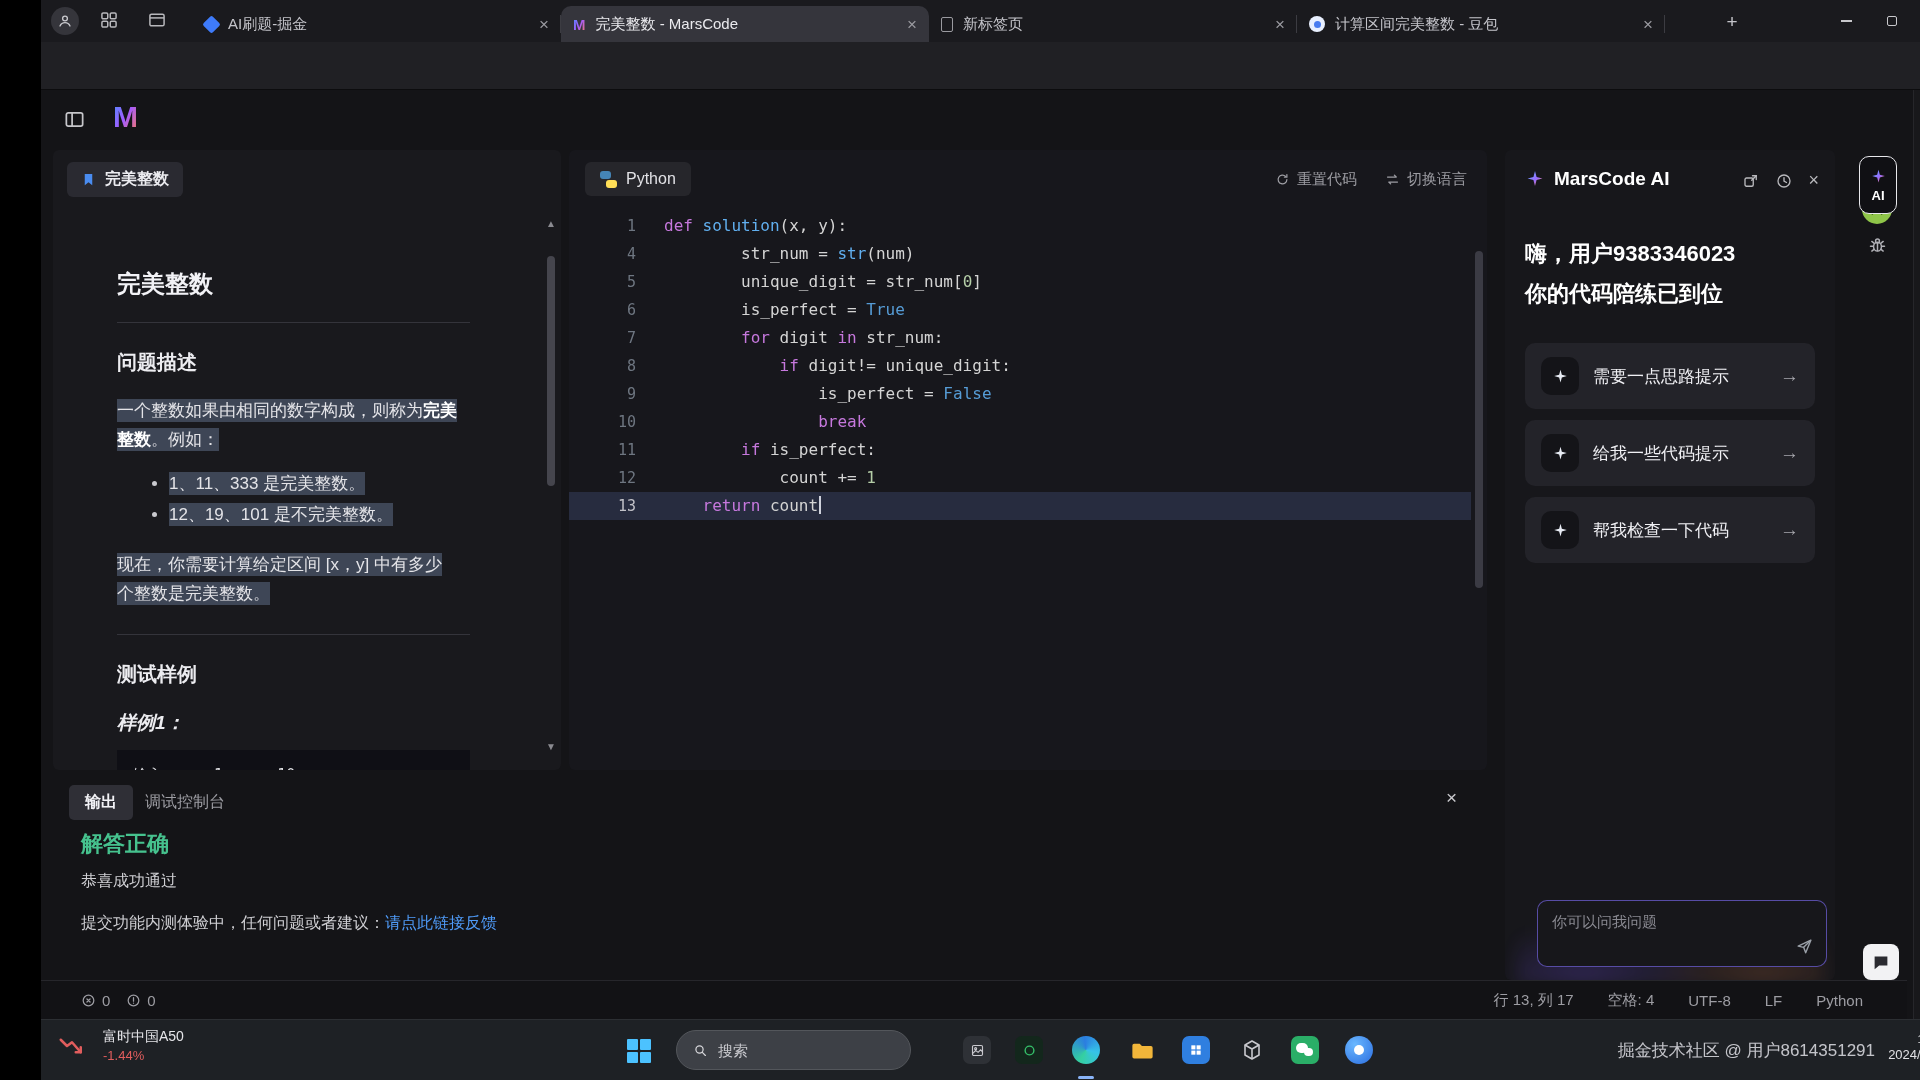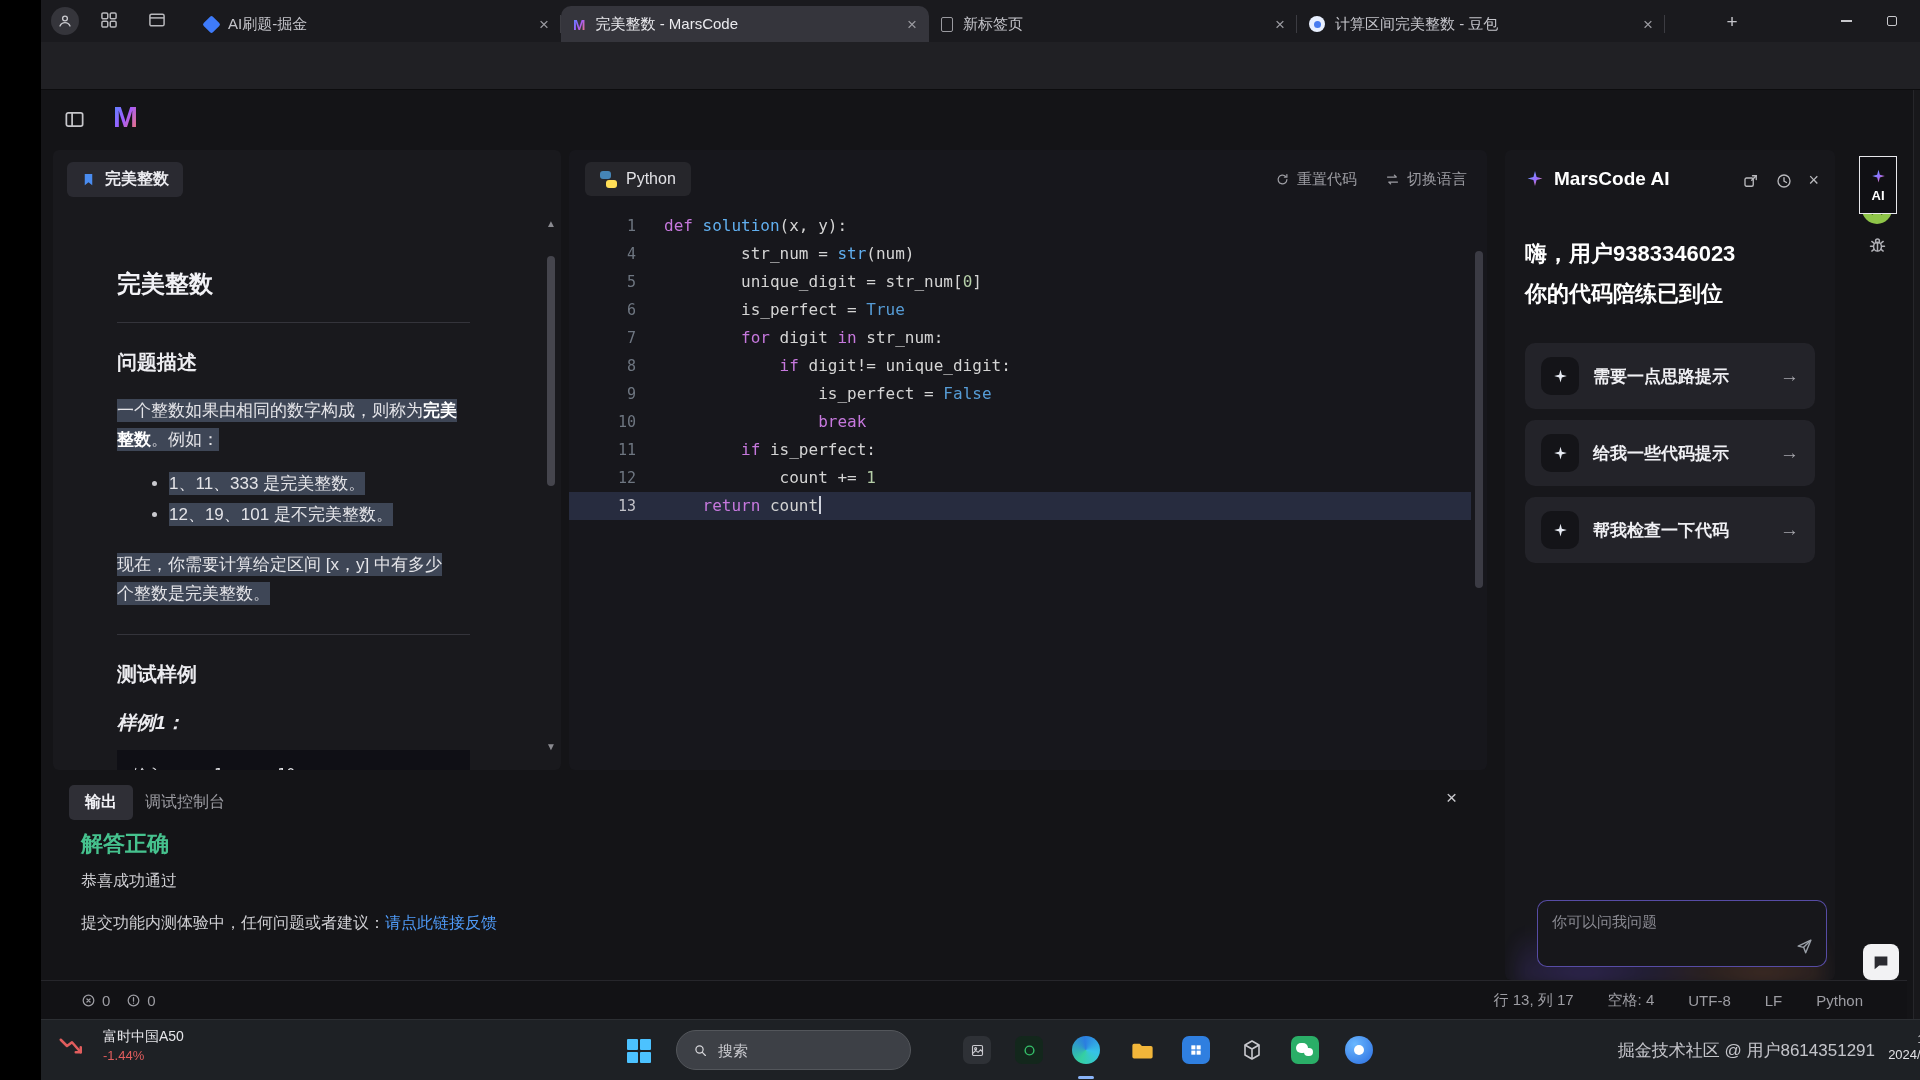--- a/index.html
+++ b/index.html
@@ -89,32 +89,32 @@
   .tok-c { color:#569cd6; } .tok-num { color:#b5cea8; } .tok-p { color:#d4d4d4; }
   .caret { display:inline-block; width:2px; height:18px; background:#cfd2dc; vertical-align:-3px; margin-left:1px; }
   .ed-scroll { position:absolute; right:4px; top:101px; width:8px; height:337px; border-radius:4px; background:#3b3b44; }
 
   .ai-panel { position:absolute; left:1464px; top:150px; width:330px; height:830px; background:#17171b; border-radius:6px; overflow:hidden; }
   .ai-head { position:absolute; left:20px; top:18px; display:flex; align-items:center; gap:9px; color:#ffffff; font-size:19px; font-weight:bold; }
   .ai-head-icons { position:absolute; right:16px; top:20px; display:flex; gap:15px; align-items:center; color:#b8b8bc; font-size:18px; }
   .ai-greet { position:absolute; left:20px; top:84px; font-size:22px; font-weight:bold; color:#ffffff; line-height:40px; }
   .ai-card { position:absolute; left:20px; width:290px; height:66px; border-radius:10px; background:#232329; display:flex; align-items:center; gap:14px; padding:0 16px; }
   .ai-card .spark { width:38px; height:38px; border-radius:10px; background:#141418; display:grid; place-items:center; flex:0 0 auto; }
-  .ai-card .lbl { font-size:17px; font-weight:bold; color:#f0f0f4; }
+  .ai-card .lbl { font-size:17px; font-weight:normal; color:#f0f0f4; }
   .ai-card .arrow { margin-left:auto; color:#a8a8ae; font-size:19px; }
   .ai-glow { position:absolute; left:10px; right:10px; top:745px; height:90px; filter:blur(8px); opacity:.8;
      background:radial-gradient(60% 90% at 22% 95%, rgba(122,84,255,.30), transparent 70%),
                 radial-gradient(55% 90% at 80% 95%, rgba(255,140,80,.22), transparent 70%); }
   .ai-input { position:absolute; left:32px; top:750px; width:290px; height:67px; border-radius:10px; background:#17171b; border:1px solid rgba(122,104,240,.65); }
   .ai-input textarea { width:100%; height:100%; background:transparent; border:none; outline:none; resize:none; color:#d8d8dc; font-size:15px; padding:12px 34px 12px 14px; font-family:"Liberation Sans", sans-serif; }
   .ai-input textarea::placeholder { color:#8a8a92; }
   .ai-send { position:absolute; right:12px; bottom:10px; color:#9aa0a8; }
 
   
-  .rail-ai-chip { position:absolute; left:1818px; top:156px; width:38px; height:58px; border-radius:0; border:1.5px solid #e8e8ec; background:#101014; display:flex; flex-direction:column; align-items:center; justify-content:center; gap:3px; color:#ffffff; font-size:13px; font-weight:bold; }
+  .rail-ai-chip { position:absolute; left:1818px; top:156px; width:38px; height:58px; border-radius:10px; border:1.5px solid #e8e8ec; background:#101014; display:flex; flex-direction:column; align-items:center; justify-content:center; gap:3px; color:#ffffff; font-size:13px; font-weight:bold; }
   .rail-bug { position:absolute; left:1826px; top:234px; color:#b0b0b6; }
   .rail-chat { position:absolute; left:1822px; top:944px; width:36px; height:36px; border-radius:8px; background:#f2f2f4; display:grid; place-items:center; color:#2a2a30; }
   .edge-strip { position:absolute; left:1872px; top:90px; width:48px; height:929px; background:#18181b; border-left:1px solid #26262a; }
   .strip-ic { position:absolute; left:50%; transform:translateX(-50%); color:#b8b8bc; }
   .m365 { width:17px; height:17px; transform:translateX(-50%) rotate(45deg); background:linear-gradient(135deg,#ff6a5b,#8a5bff,#36b3e8); border-radius:3px; }
   .blueplane { color:#3fa9f5; }
 
   
   .output-panel { position:absolute; left:12px; top:775px; width:1434px; height:200px; }
   .out-head { position:absolute; left:16px; top:10px; display:flex; align-items:center; gap:12px; }

